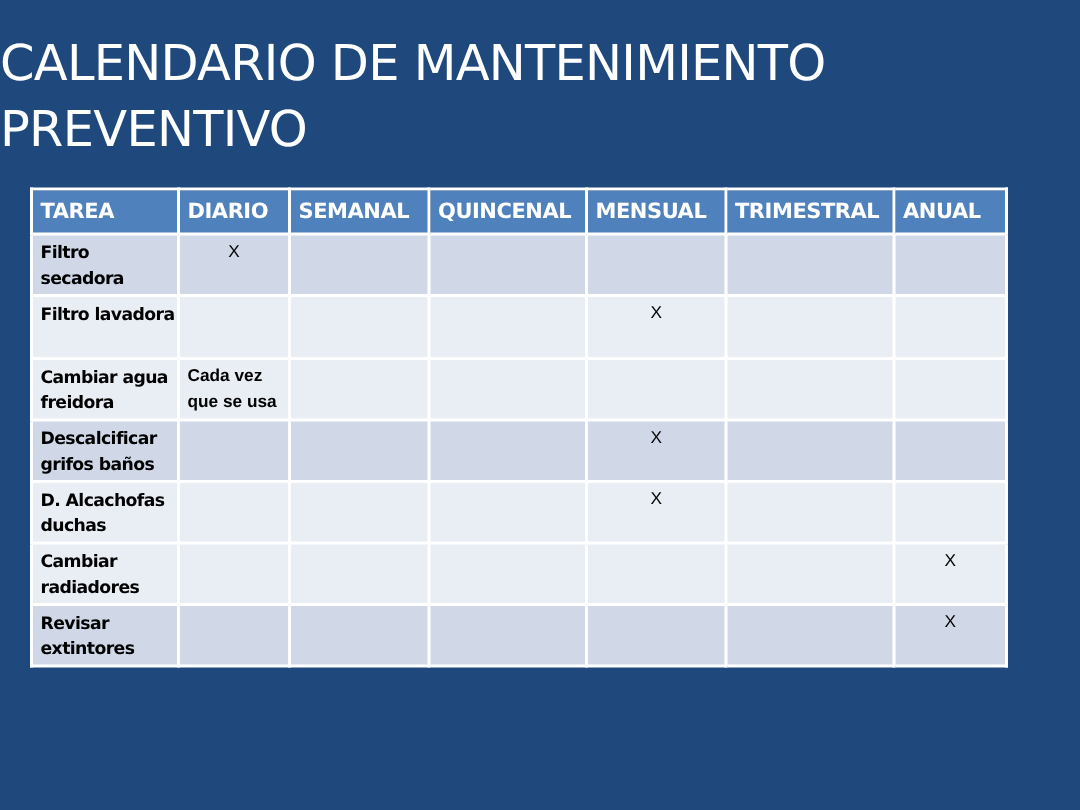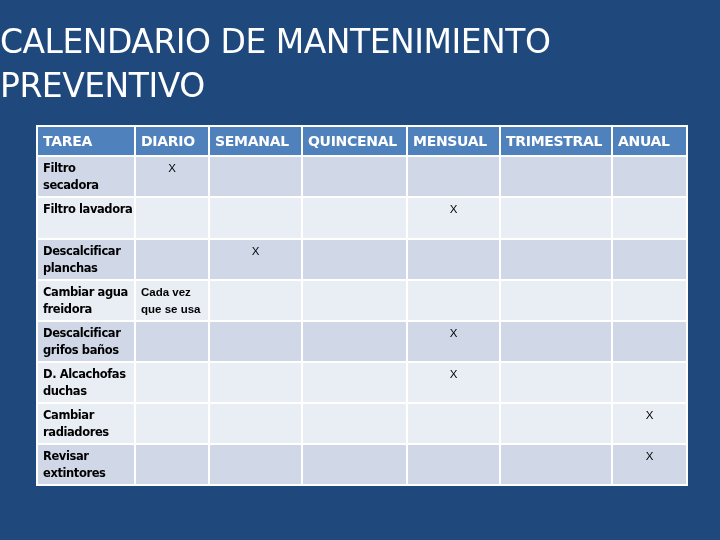--- a/index.html
+++ b/index.html
@@ -11,21 +11,21 @@
   }
   .title {
     position: absolute; left: 0; top: 20px; width: 720px;
     text-align: left; color: #FFFFFF;
     font-family: "DejaVu Sans", sans-serif;
     font-size: 33px; line-height: 44px; font-weight: normal;
     letter-spacing: -0.5px;
   }
   .title span { display: block; }
   table.sched {
-    position: absolute; left: 36px; top: 125px;
+    position: absolute; left: 20px; top: 125px;
     border-collapse: collapse;
     table-layout: fixed;
     width: 650px;
   }
   table.sched th, table.sched td {
     border: 2px solid #FFFFFF;
     vertical-align: top;
     padding: 0 5px;
     box-sizing: border-box;
   }
@@ -90,29 +90,20 @@
     </tr>
     <tr class="even short">
       <td class="task" style="white-space:nowrap">Filtro lavadora</td>
       <td class="mark"></td>
       <td class="mark"></td>
       <td class="mark"></td>
       <td class="mark">X</td>
       <td class="mark"></td>
       <td class="mark"></td>
     </tr>
-    <tr class="odd">
-      <td class="task">Descalcificar planchas</td>
-      <td class="mark"></td>
-      <td class="mark">X</td>
-      <td class="mark"></td>
-      <td class="mark"></td>
-      <td class="mark"></td>
-      <td class="mark"></td>
-    </tr>
     <tr class="even">
       <td class="task">Cambiar agua freidora</td>
       <td class="note">Cada vez que se usa</td>
       <td class="mark"></td>
       <td class="mark"></td>
       <td class="mark"></td>
       <td class="mark"></td>
       <td class="mark"></td>
     </tr>
     <tr class="odd">

